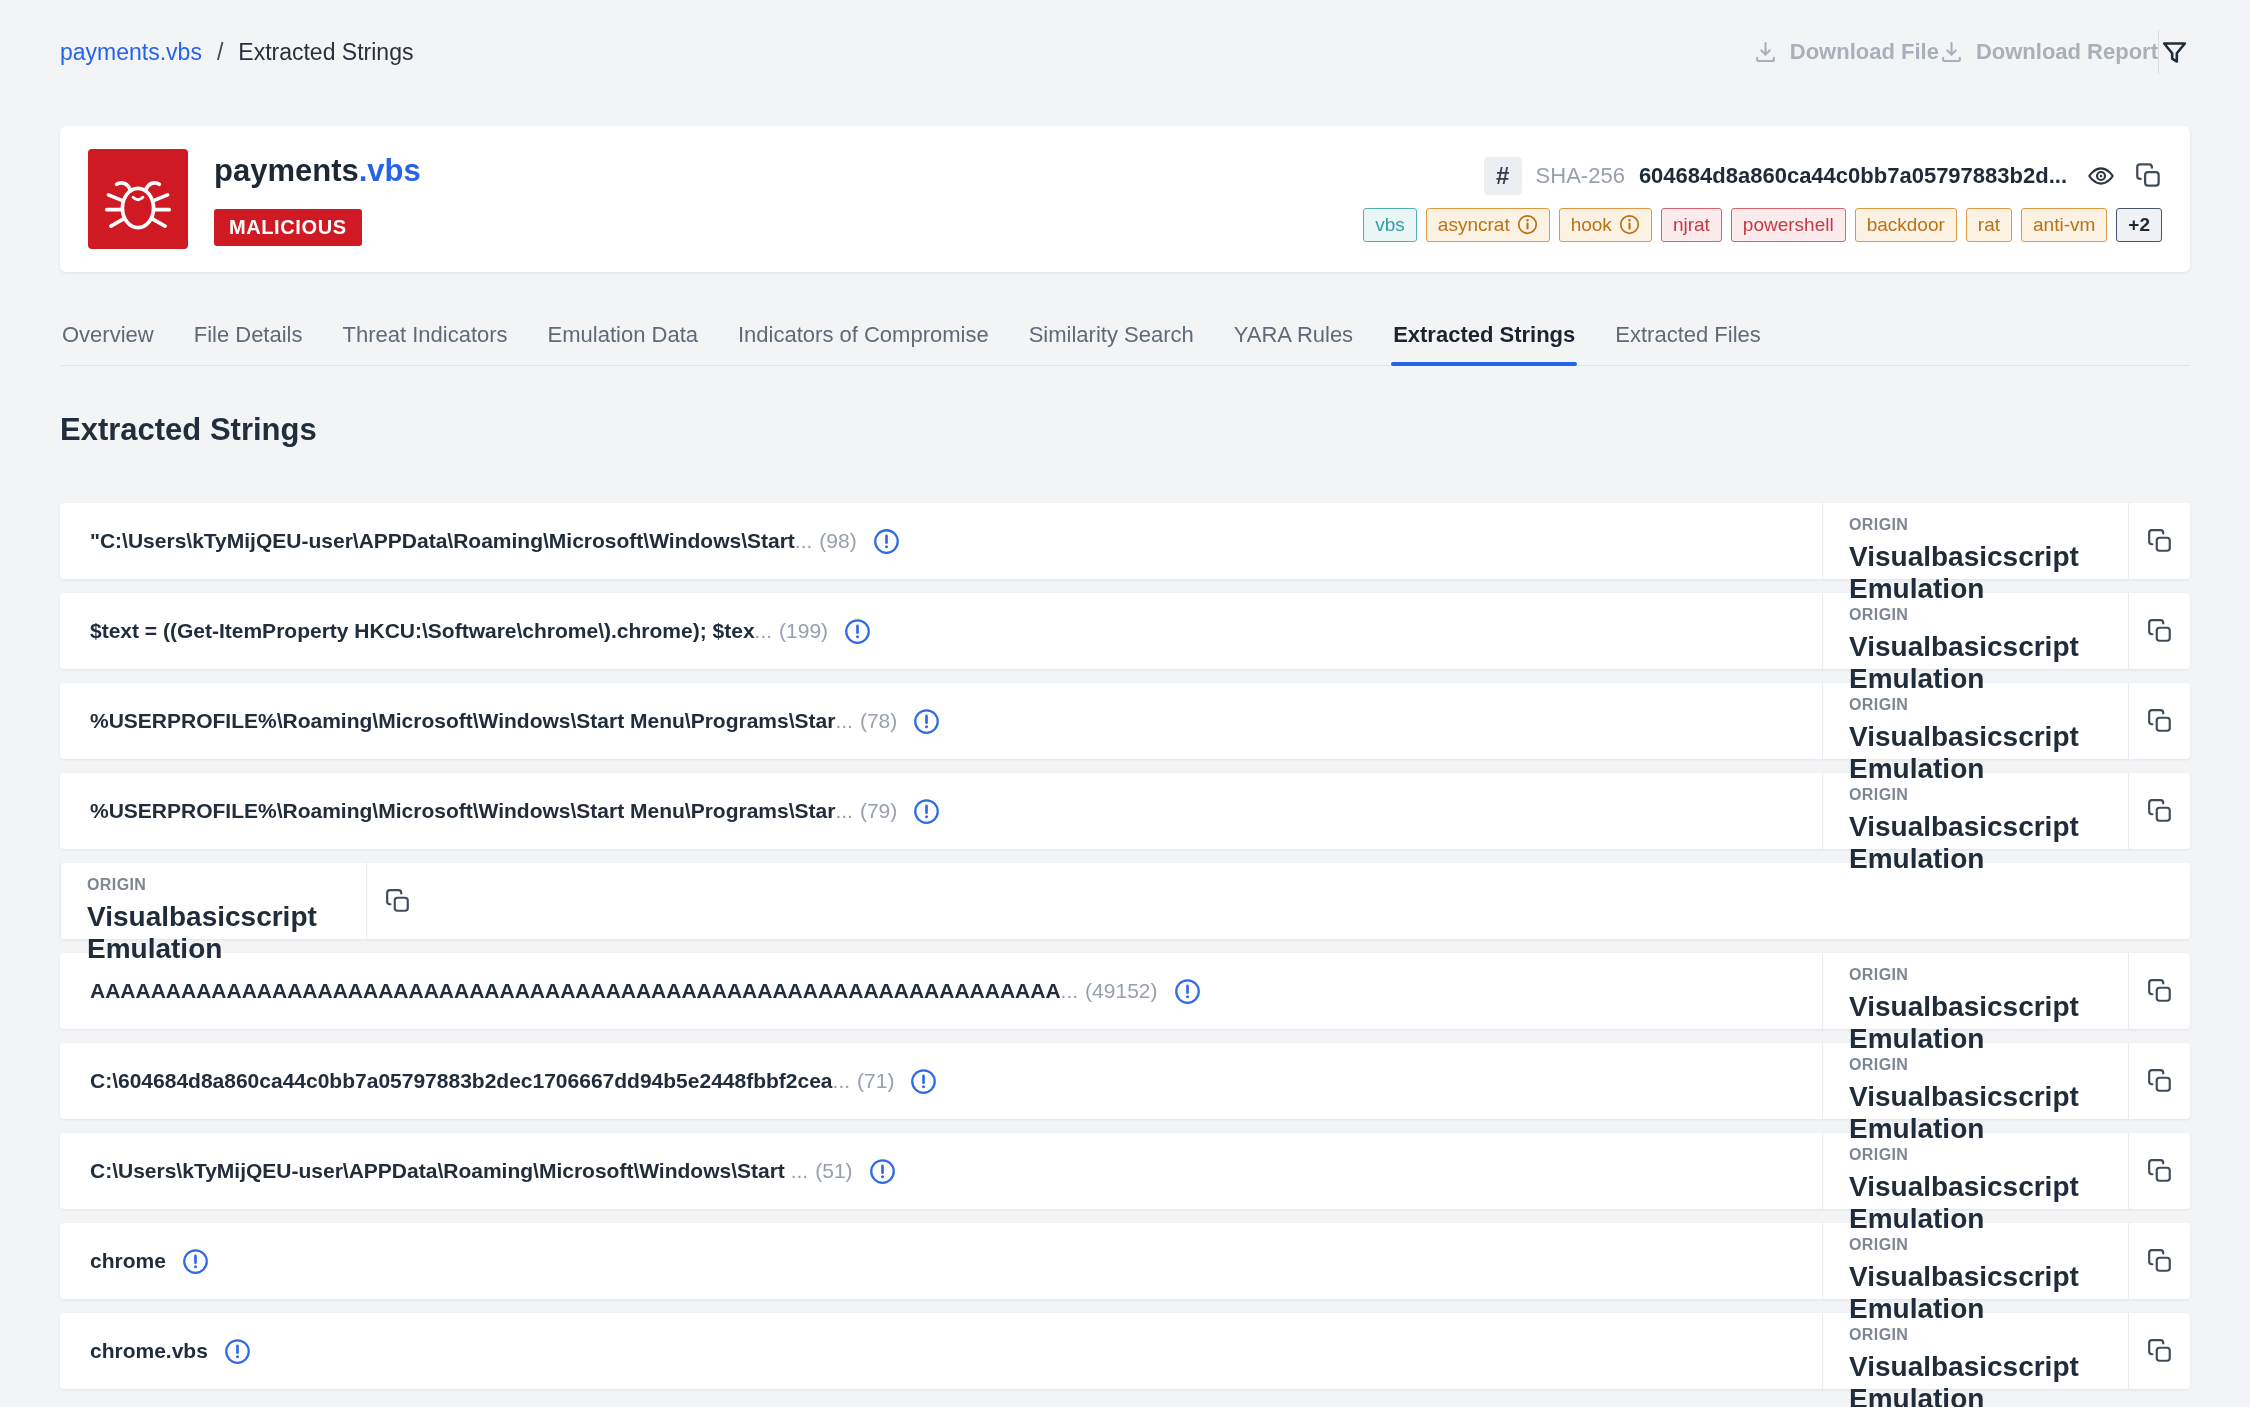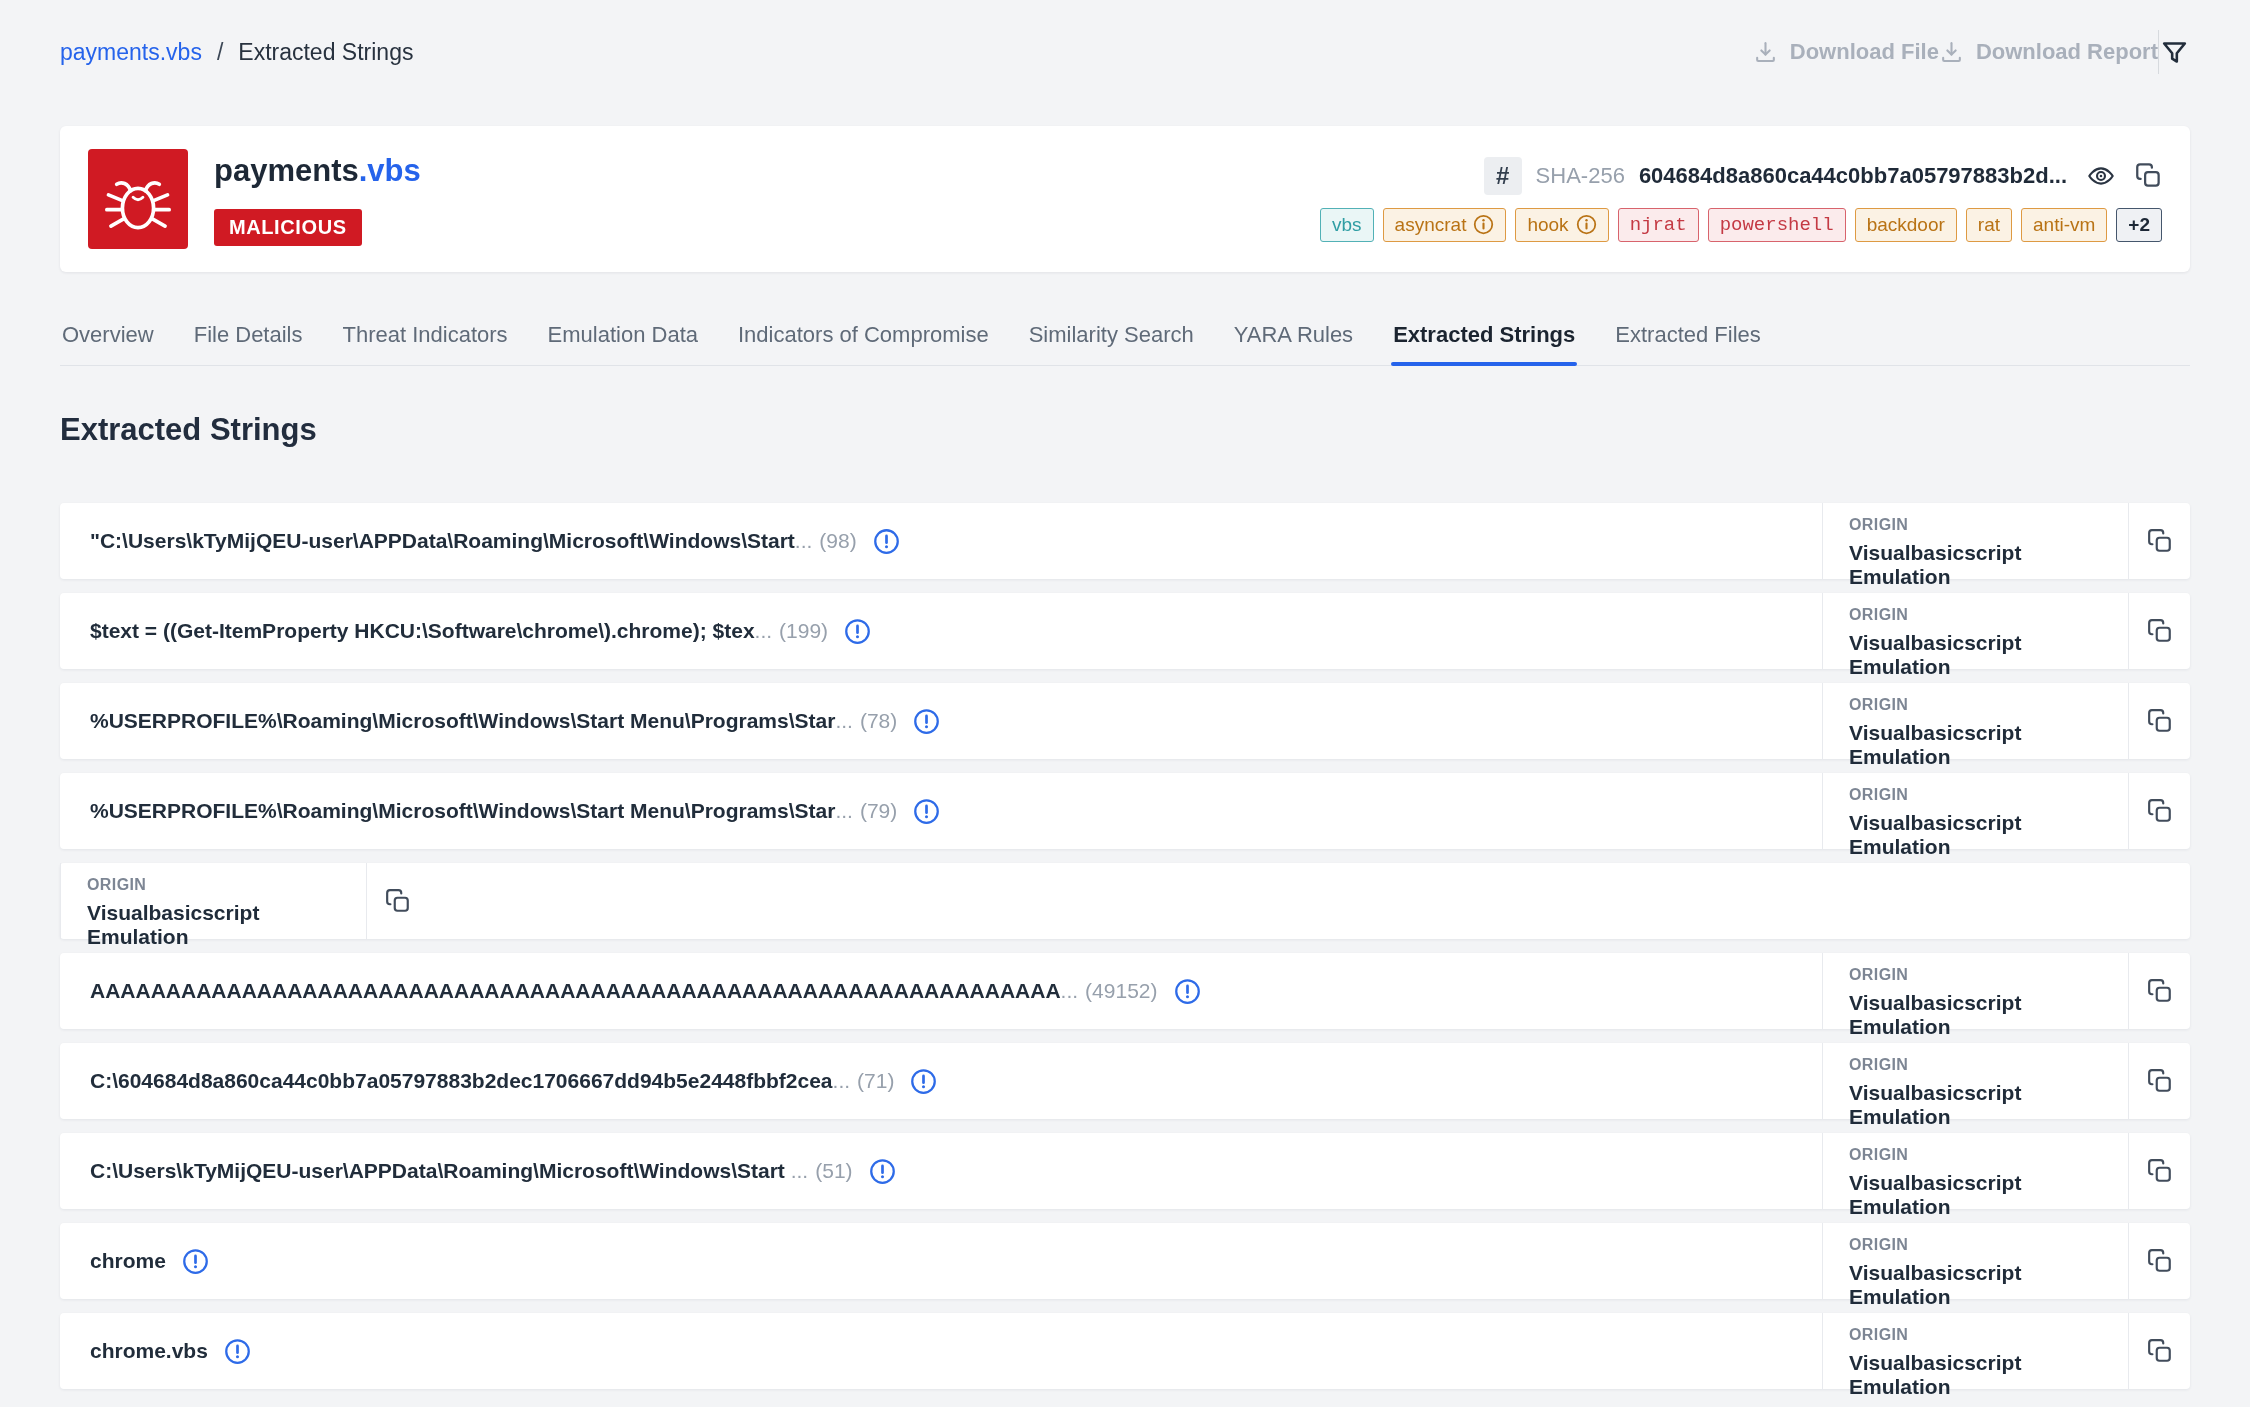--- a/index.html
+++ b/index.html
@@ -32,21 +32,21 @@
   .hash-block { display: flex; flex-direction: column; align-items: flex-end; gap: 13px; }
   .hash-row { display: flex; align-items: center; gap: 14px; }
   .hash-sym { width: 38px; height: 38px; background: #eceef1; border-radius: 4px; display: flex; align-items: center; justify-content: center; font-size: 24px; font-weight: 700; color: #333f4e; }
   .hash-label { font-size: 22px; color: #97a0ac; }
   .hash-value { font-size: 22px; font-weight: 700; color: #1f2a38; }
   .icon-btn { display: flex; cursor: pointer; margin-left: 6px; }
   .tags-row { display: flex; gap: 9px; }
   .tag { display: flex; align-items: center; gap: 7px; font-size: 19px; padding: 5px 11px; border-radius: 3px; border: 1.5px solid; font-weight: 500; cursor: default; white-space: nowrap; }
   .tag-info    { color: #2f9ea4; border-color: #52b1b6; background: #eaf6f6; align-items: center; }
   .tag-warning { color: #b97315; border-color: #de9a43; background: #fbf2e4; }
-  .tag-danger  { color: #c43a44; border-color: #d8636c; background: #fbebec; font-family: Liberation Mono, monospace; }
+  .tag-danger  { color: #c43a44; border-color: #d8636c; background: #fbebec; }
   .tag-more    { color: #1d2836; border-color: #45566c; background: #eff1f4; font-weight: 700; }
 
   
   .tabs { margin: 50px 60px 12px; display: flex; gap: 36px; border-bottom: 1px solid #e0e3e8; }
   .tab { font-size: 22px; color: #5f6a78; padding: 0 2px 17px; cursor: pointer; position: relative; white-space: nowrap; }
   .tab.active { color: #1b2430; font-weight: 700; }
   .tab.active::after { content: ""; position: absolute; left: 0; right: 0; bottom: -1px; height: 4px; background: #2563eb; border-radius: 2px; }
 
   
   .section-title { margin: 46px 60px 0; font-size: 31px; font-weight: 700; color: #222d3e; }
@@ -54,21 +54,21 @@
   
   .rows { margin: 55px 60px 0; }
   .string-row { display: flex; background: #fff; border-radius: 4px; box-shadow: 0 1px 3px rgba(20,30,50,.07); height: 76px; margin-bottom: 14px; }
   .cell-string { flex: 1; display: flex; align-items: center; padding: 0 30px; min-width: 0; overflow: hidden; }
   .str   { font-size: 21px; font-weight: 700; color: #212d3b; white-space: pre; }
   .dots  { font-size: 21px; color: #97a0ac; white-space: pre; }
   .count { font-size: 21px; color: #97a0ac; margin-left: 7px; white-space: nowrap; }
   .info-btn { margin-left: 16px; display: flex; cursor: pointer; flex: 0 0 auto; }
   .cell-origin { width: 306px; flex: 0 0 auto; border-left: 1px solid #e8eaee; padding: 13px 0 0 26px; }
   .origin-label { font-size: 16px; font-weight: 700; color: #7d8694; letter-spacing: .4px; }
-  .origin-value { font-size: 21px; font-weight: 700; color: #202c3a; margin-top: 7px; }
+  .origin-value { font-size: 28px; font-weight: 700; color: #202c3a; margin-top: 7px; }
   .cell-copy { width: 62px; flex: 0 0 auto; border-left: 1px solid #e8eaee; display: flex; align-items: center; justify-content: center; }
   .copy-btn { display: flex; cursor: pointer; }
 </style>
 </head>
 <body>
 
 <div class="topbar">
   <div class="breadcrumb">
     <a>payments.vbs</a>
     <span class="sep">/</span>

